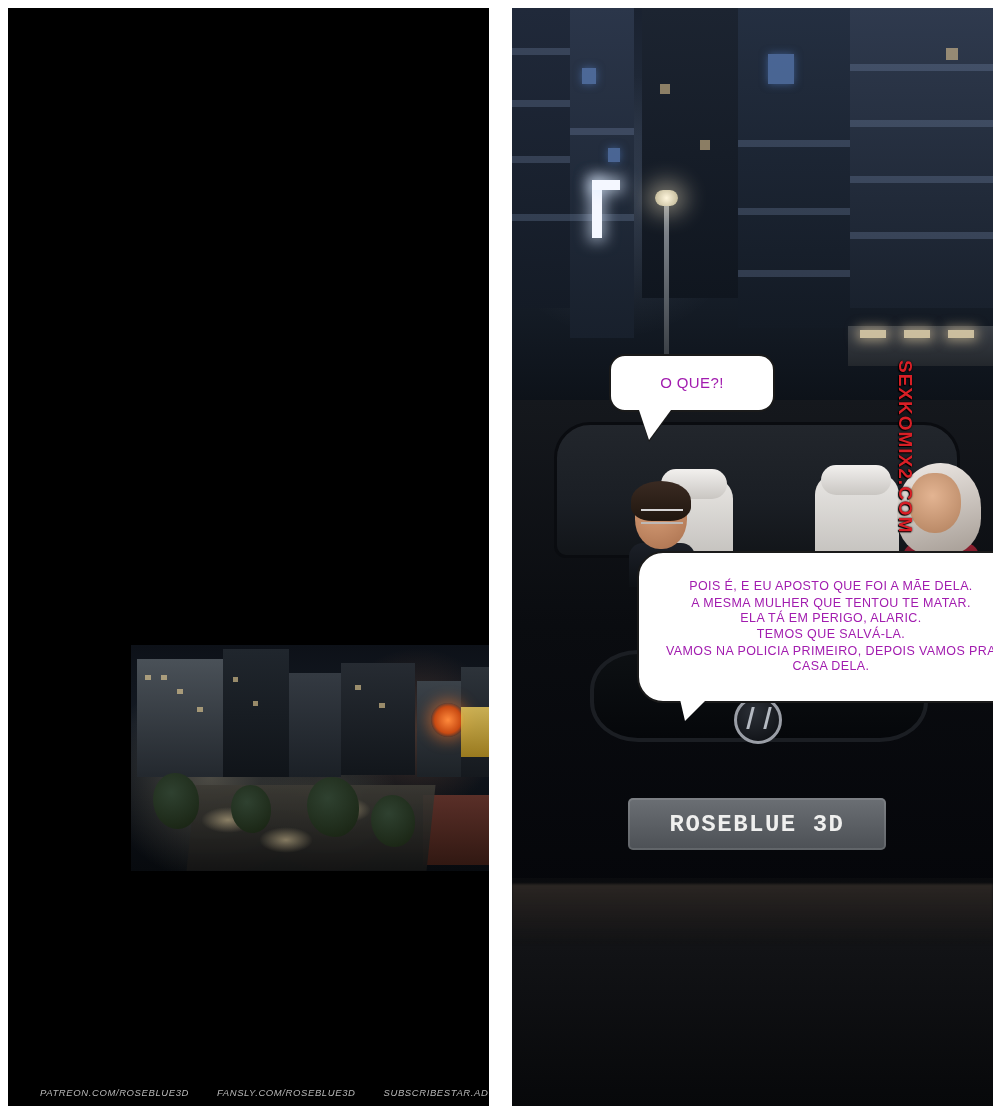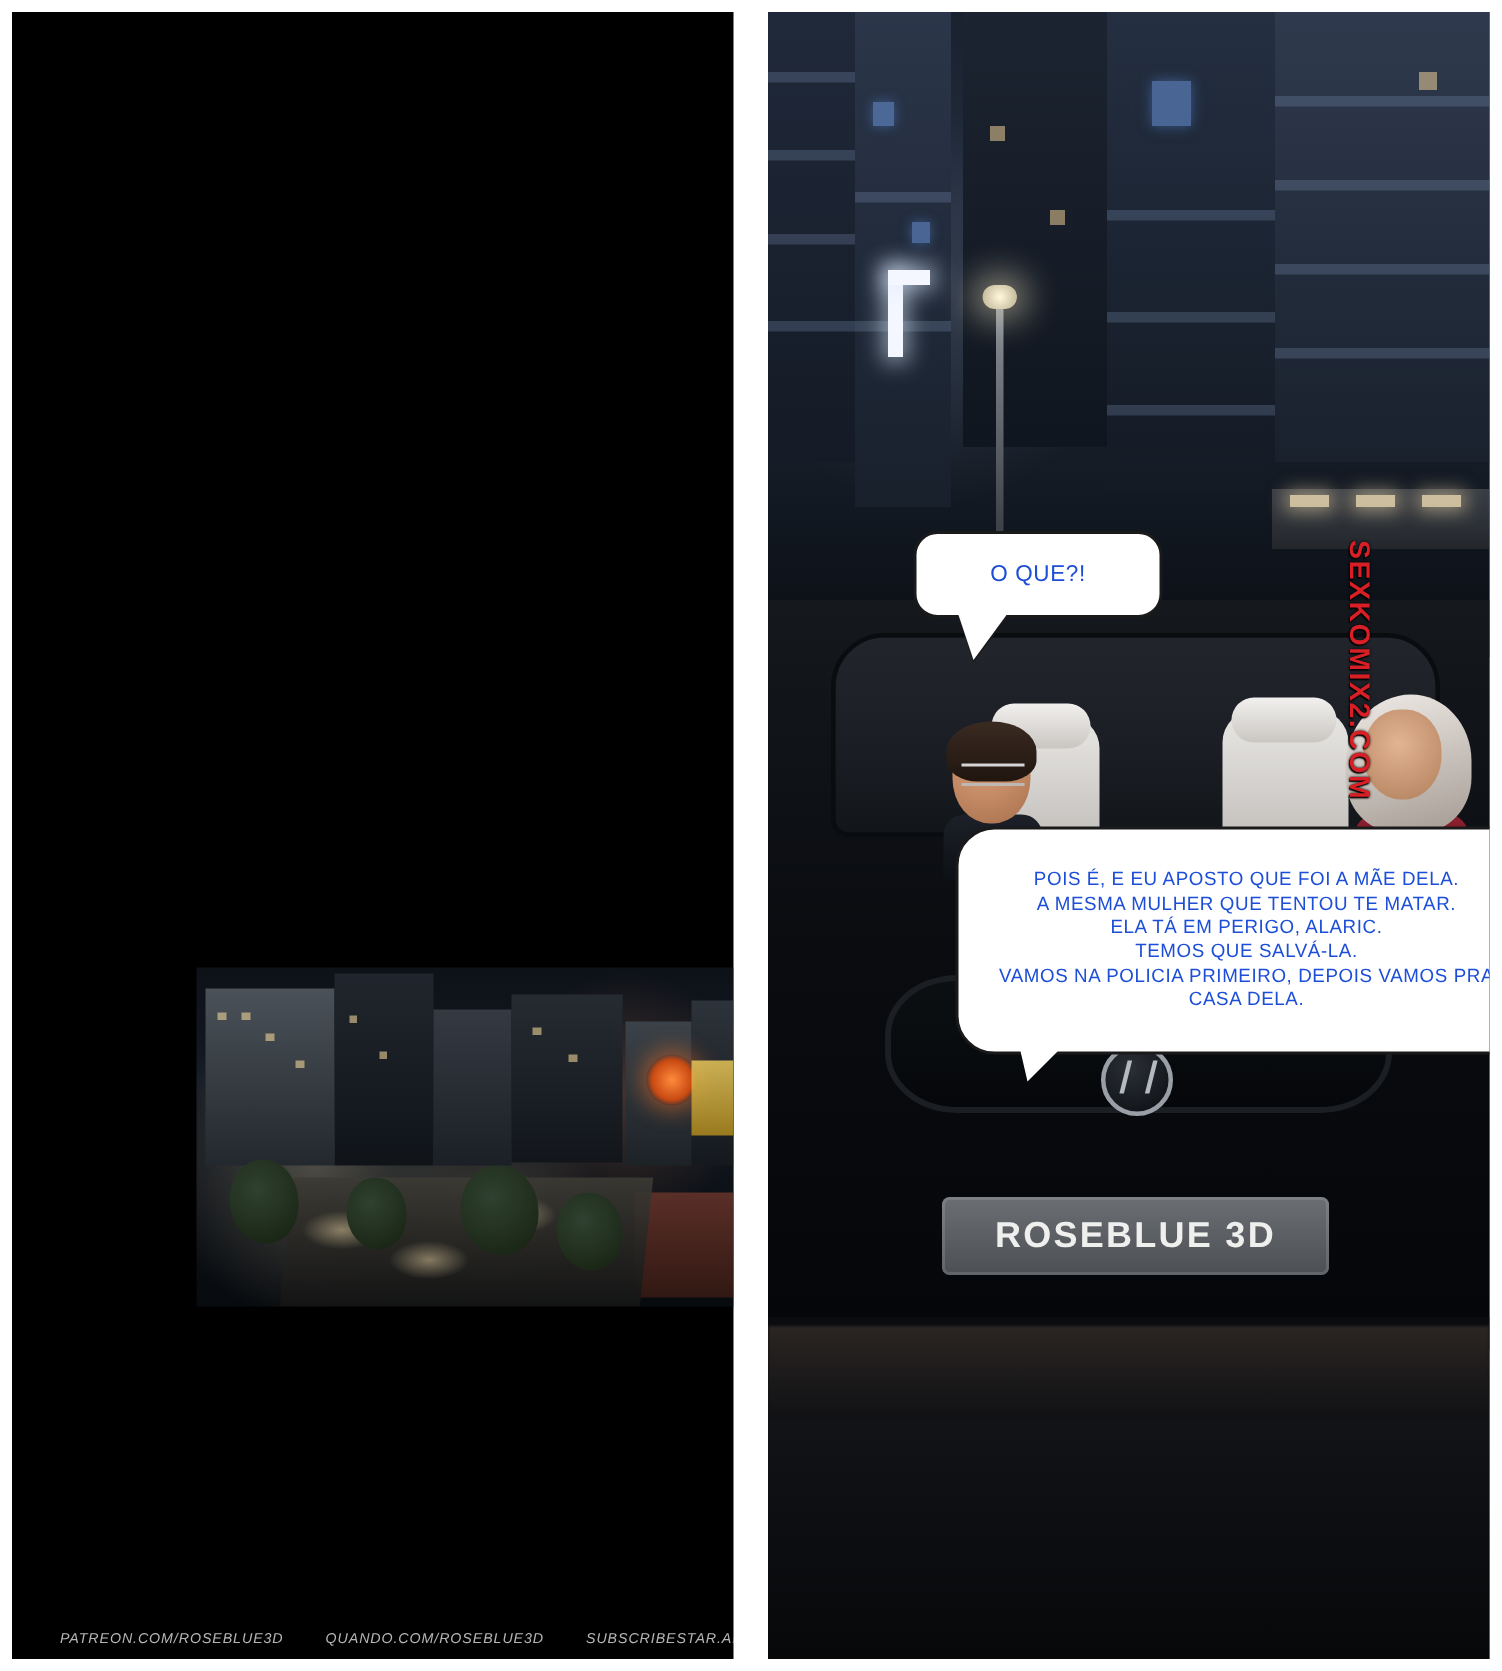--- a/index.html
+++ b/index.html
@@ -232,21 +232,21 @@
     border-radius: 5px;
     background: linear-gradient(180deg,#6b6f74,#4c5055);
     display: flex; align-items: center; justify-content: center;
     box-shadow: inset 0 0 0 2px rgba(255,255,255,0.12);
   }
   .plate-text {
     color: #efefee;
     font-size: 24px;
     letter-spacing: 1.5px;
     font-weight: bold;
-    font-family: Liberation Sans, sans-serif;
+    font-family: Liberation Mono, monospace;
   }
 
   
   .panel-bottom {
     left: 0; top: 870px; width: 481px; height: 228px;
     background: linear-gradient(180deg,#0a0b0e 0%, #121316 30%, #07080a 100%);
   }
   .floor-patch {
     position: absolute; left: 0; top: 6px; width: 481px; height: 60px;
     background: linear-gradient(180deg, rgba(70,60,52,0.55), rgba(20,18,16,0.1));
@@ -256,21 +256,21 @@
   
   .balloon {
     position: absolute;
     background: #ffffff;
     border: 2px solid #1a1a1a;
     border-radius: 50% / 34%;
     display: flex;
     align-items: center;
     justify-content: center;
     text-align: center;
-    color: #1d4ed8;
+    color: #a21caf;
     font-family: "Liberation Sans", sans-serif;
     box-sizing: border-box;
   }
   .balloon .txt {
     line-height: 1.25;
     letter-spacing: 0.4px;
     padding: 4px 12px;
     white-space: pre-line;
     transform: scaleY(1.02);
   }
@@ -388,21 +388,21 @@
       <div class="streetlight-pool" style="left:128px;top:182px;"></div>
       <div class="streetlight-pool" style="left:186px;top:152px;"></div>
       <div class="tree" style="left:22px;top:128px;width:46px;height:56px;"></div>
       <div class="tree" style="left:100px;top:140px;width:40px;height:48px;"></div>
       <div class="tree" style="left:176px;top:132px;width:52px;height:60px;"></div>
       <div class="tree" style="left:240px;top:150px;width:44px;height:52px;"></div>
     </div>
 
     <div class="footer footer-left">
       <span>PATREON.COM/ROSEBLUE3D</span>
-      <span>QUANDO.COM/ROSEBLUE3D</span>
+      <span>FANSLY.COM/ROSEBLUE3D</span>
       <span>SUBSCRIBESTAR.ADULT/ROSEBLUE3D</span>
     </div>
   </div>
 
   <div class="col col-right">
 
     <div class="panel panel-city">
       <div class="tower t1">
         <div class="tower-stripe" style="top:40px;"></div>
         <div class="tower-stripe" style="top:92px;"></div>

